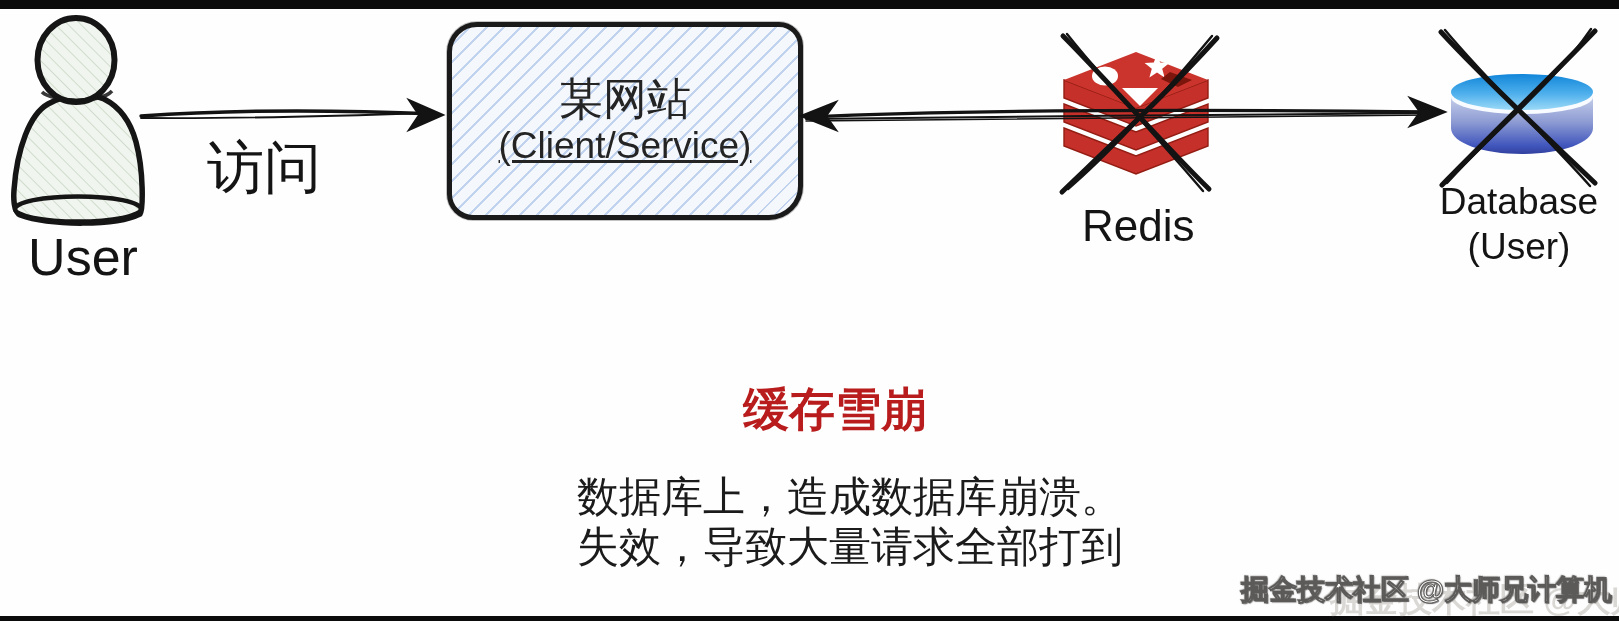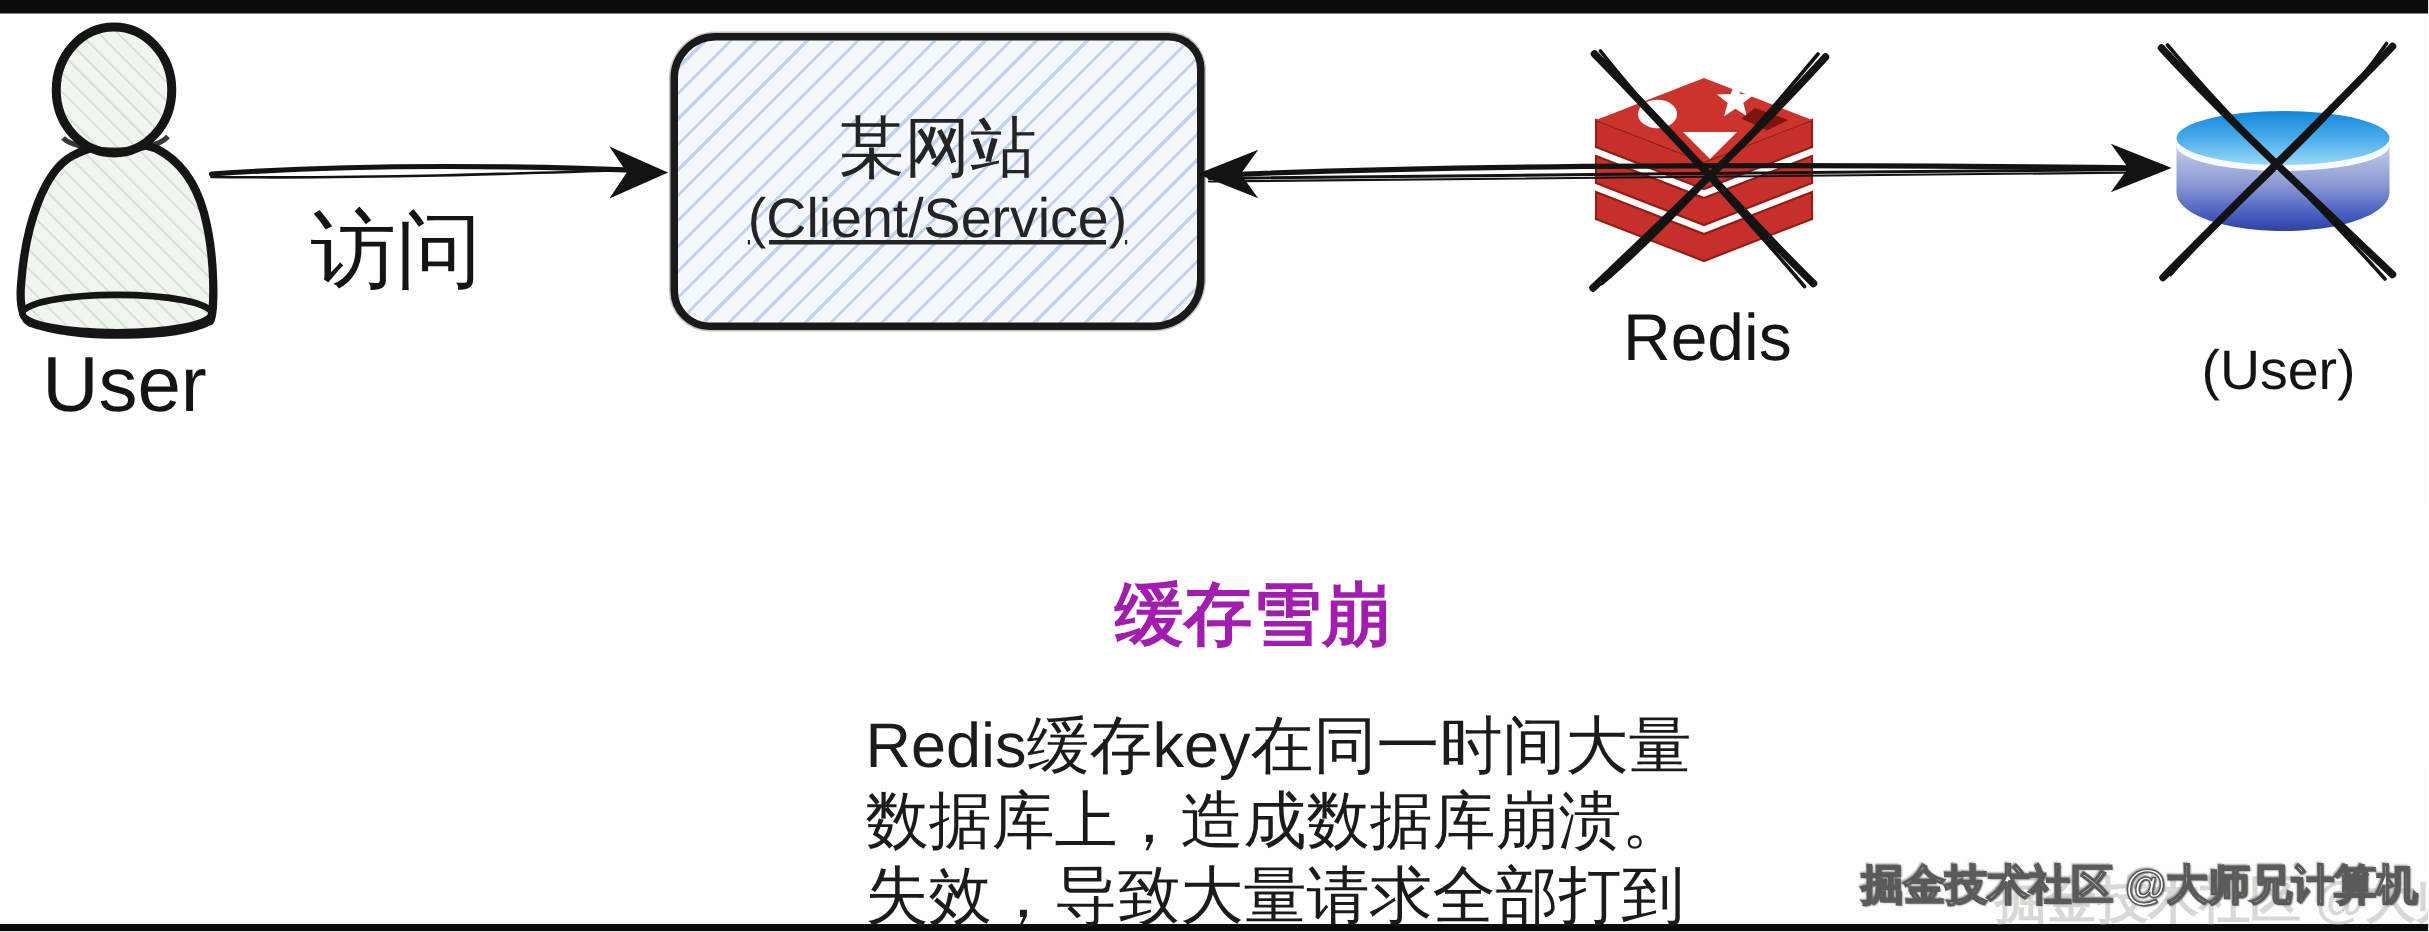--- a/index.html
+++ b/index.html
@@ -24,21 +24,21 @@
     background-color:#f4f8fd;
     background-image:repeating-linear-gradient(135deg, rgba(150,180,225,.55) 0px, rgba(150,180,225,.55) 2px, rgba(0,0,0,0) 2px, rgba(0,0,0,0) 12px);
     display:flex;flex-direction:column;align-items:center;justify-content:center;
     box-shadow:0 0 0 1px rgba(20,20,20,.25);
   }
   .website-title{font-size:44px;line-height:1.15;color:#242424;}
   .website-subtitle{font-size:37px;line-height:1.15;color:#242424;text-decoration:underline;}
 
   
   .caption-title{position:absolute;left:577px;top:379px;width:516px;text-align:center;
-    font-size:46px;font-weight:700;color:#a21caf;}
+    font-size:46px;font-weight:700;color:#b91c1c;}
   .caption-body{position:absolute;left:577px;top:472px;font-size:42px;line-height:50px;
     color:#1b1b1b;white-space:nowrap;}
 
   
   .watermark-ghost{position:absolute;left:1330px;top:577px;font-size:34px;font-weight:700;
     color:#aaa49e;opacity:.42;white-space:nowrap;z-index:5;}
   .watermark{position:absolute;left:1100px;top:571px;width:512px;text-align:right;
     font-size:28px;font-weight:700;color:#ffffff;white-space:nowrap;z-index:6;
     -webkit-text-stroke:1px #5c5a58;
     text-shadow:1px 1px 1px rgba(80,78,76,.75), -1px -1px 1px rgba(130,128,126,.6), 0 0 2px rgba(90,90,90,.5);}
@@ -98,25 +98,25 @@
       <linearGradient id="dbTop" x1="0" y1="0" x2="0" y2="1">
         <stop offset="0" stop-color="#1286da"></stop>
         <stop offset=".55" stop-color="#4fb0ec"></stop>
         <stop offset="1" stop-color="#9bd9f7"></stop>
       </linearGradient>
     </defs>
     <path d="M 3 30 L 3 62 C 3 77 35 88 74 88 C 113 88 145 77 145 62 L 145 30 Z" fill="url(#dbBody)"></path>
     <ellipse cx="74" cy="31" rx="71" ry="17" fill="#f8fbff"></ellipse>
     <ellipse cx="74" cy="26" rx="71" ry="18" fill="url(#dbTop)"></ellipse>
   </svg>
+  <div class="node-label" style="left:1420px;top:183px;width:198px;font-size:37px;">Database</div>
   <div class="node-label" style="left:1420px;top:228px;width:198px;font-size:37px;">(User)</div>
 
   <div class="caption-title">缓存雪崩</div>
   <div class="caption-body">
-    <div>Redis缓存key在同一时间大量</div>
     <div>数据库上，造成数据库崩溃。</div>
     <div>失效，导致大量请求全部打到</div>
   </div>
 
   <div class="watermark-ghost">掘金技术社区 @大师兄计算机</div>
   <div class="watermark">掘金技术社区 @大师兄计算机</div>
 
   <svg class="overlay" width="1619" height="621" viewBox="0 0 1619 621">
     <g stroke="#131313" fill="none" stroke-linecap="round">
 

